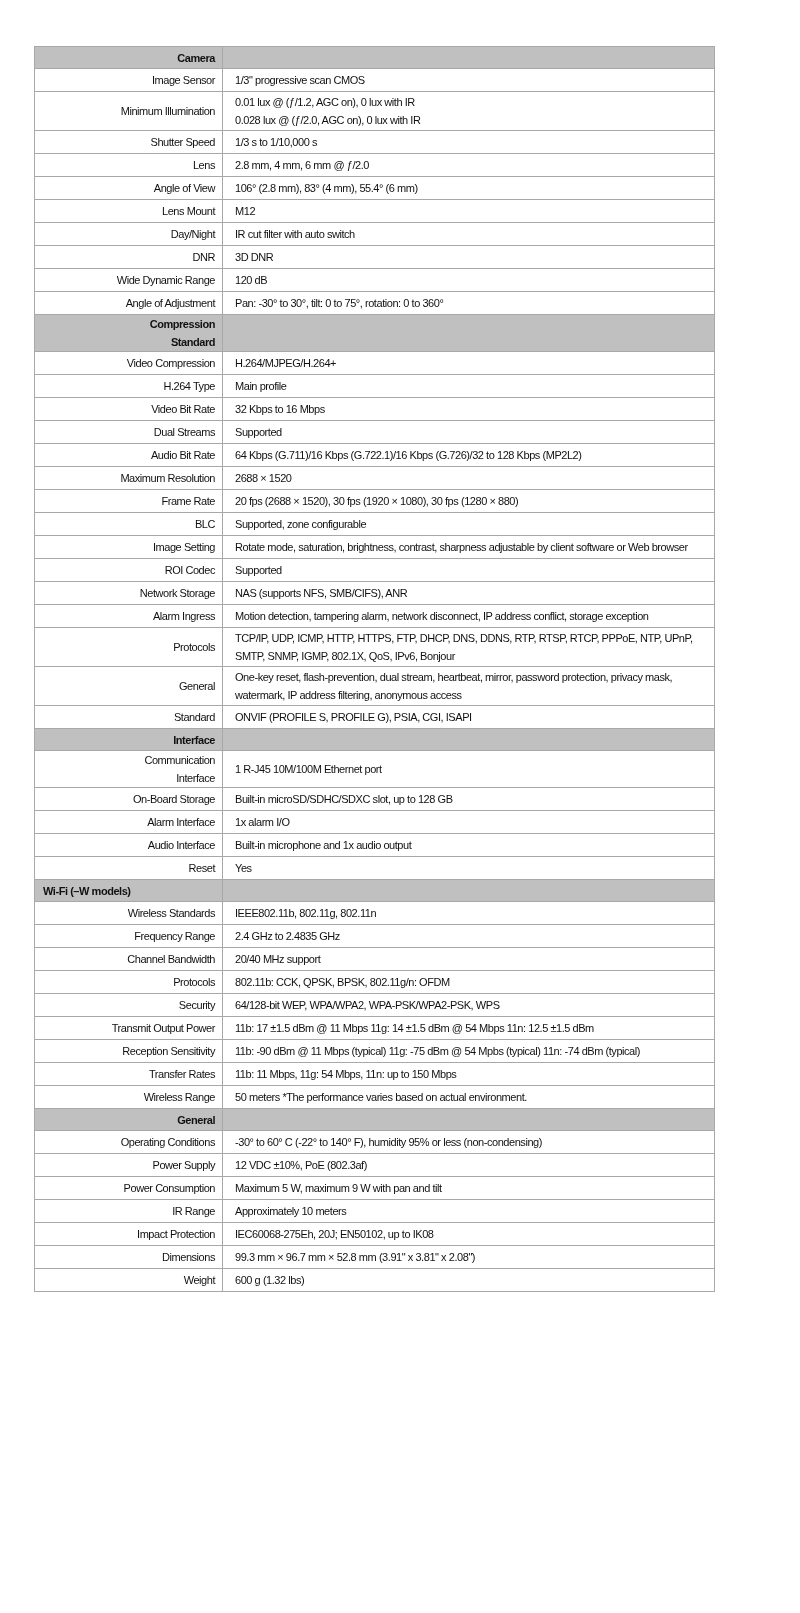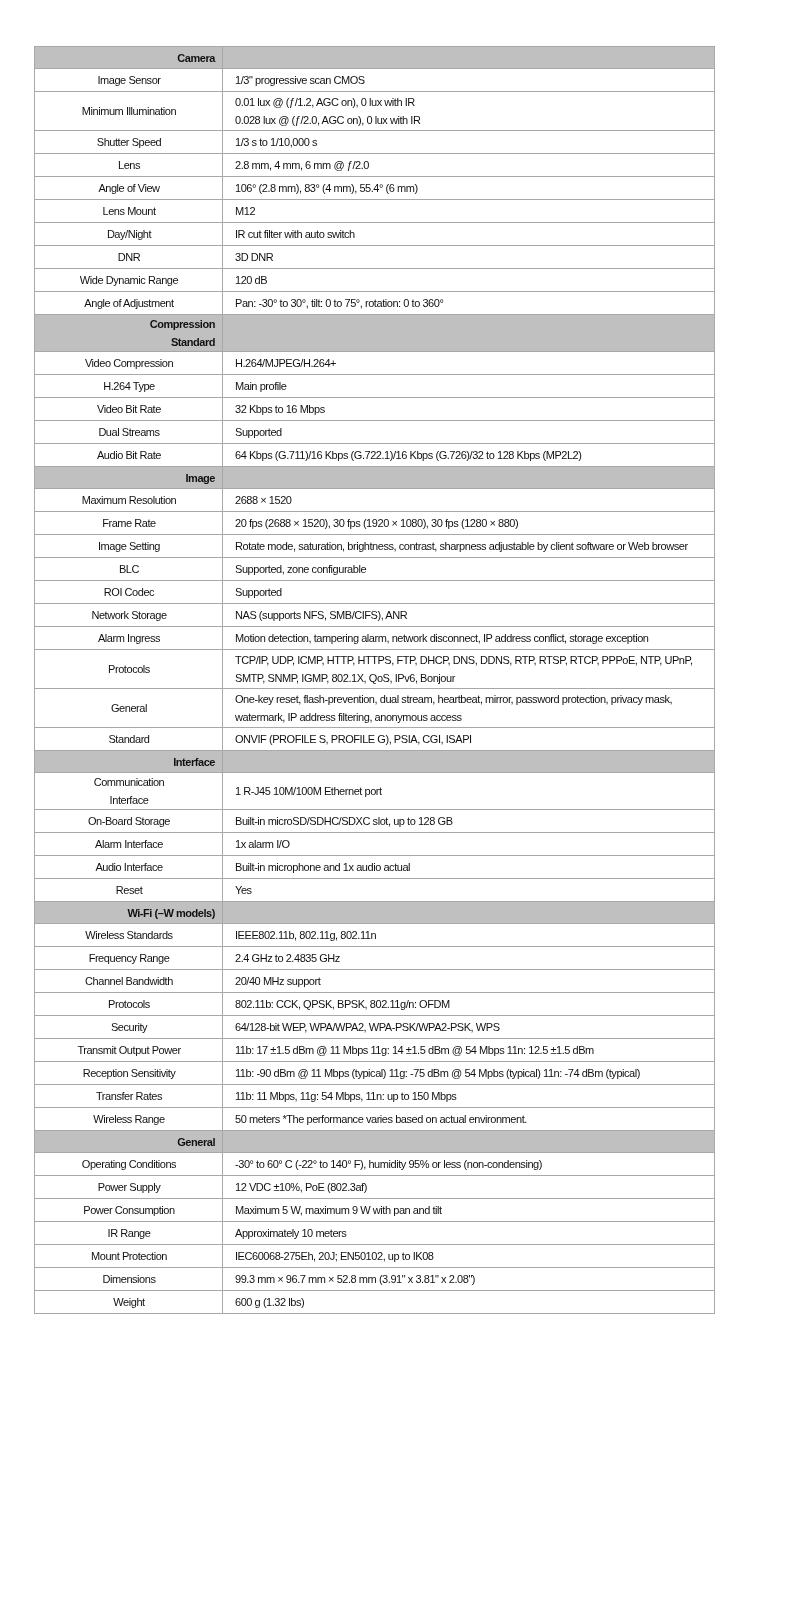--- a/index.html
+++ b/index.html
@@ -12,26 +12,26 @@
       letter-spacing: -0.45px;
       border: 1.5px solid #9a9a9a;
       margin-top: 22px;
     }
     .spec-table td {
       border: 1.5px solid #a8a8a8;
       padding: 0 6px 0 8px;
       line-height: 18px;
       vertical-align: middle;
     }
-    .spec-table td.label { width: 172px; text-align: center; padding-right: 7px; }
+    .spec-table td.label { width: 172px; text-align: right; padding-right: 7px; }
     .spec-table td.value { text-align: left; padding-left: 12px; padding-top: 1px; padding-bottom: 1px; }
     .spec-table tr.row td { height: 20px; }
     .spec-table tr.section td { background: #c0c0c0; font-weight: bold; height: 19px; }
     .spec-table tr.section td.label { text-align: right; }
-    .spec-table tr.section.left td.label { text-align: right; }
+    .spec-table tr.section.left td.label { text-align: left; }
   </style>
 </head>
 <body>
 
 <table class="spec-table">
   <tbody id="spec-body">
       <tr class="section">
         <td class="label">Camera</td>
         <td class="value"></td>
       </tr>
@@ -92,41 +92,37 @@
         <td class="value">32 Kbps to 16 Mbps</td>
       </tr>
       <tr class="row">
         <td class="label">Dual Streams</td>
         <td class="value">Supported</td>
       </tr>
       <tr class="row">
         <td class="label">Audio Bit Rate</td>
         <td class="value">64 Kbps (G.711)/16 Kbps (G.722.1)/16 Kbps (G.726)/32 to 128 Kbps (MP2L2)</td>
       </tr>
-      <tr class="section">
-        <td class="label">Image</td>
-        <td class="value"></td>
-      </tr>
       <tr class="row">
         <td class="label">Maximum Resolution</td>
         <td class="value">2688 × 1520</td>
       </tr>
       <tr class="row">
         <td class="label">Frame Rate</td>
         <td class="value">20 fps (2688 × 1520), 30 fps (1920 × 1080), 30 fps (1280 × 880)</td>
       </tr>
       <tr class="row">
+        <td class="label">BLC</td>
+        <td class="value">Supported, zone configurable</td>
+      </tr>
+      <tr class="row">
         <td class="label">Image Setting</td>
         <td class="value">Rotate mode, saturation, brightness, contrast, sharpness adjustable by client software or Web browser</td>
       </tr>
       <tr class="row">
-        <td class="label">BLC</td>
-        <td class="value">Supported, zone configurable</td>
-      </tr>
-      <tr class="row">
         <td class="label">ROI Codec</td>
         <td class="value">Supported</td>
       </tr>
       <tr class="row">
         <td class="label">Network Storage</td>
         <td class="value">NAS (supports NFS, SMB/CIFS), ANR</td>
       </tr>
       <tr class="row">
         <td class="label">Alarm Ingress</td>
         <td class="value">Motion detection, tampering alarm, network disconnect, IP address conflict, storage exception</td>
@@ -154,21 +150,21 @@
       <tr class="row">
         <td class="label">On-Board Storage</td>
         <td class="value">Built-in microSD/SDHC/SDXC slot, up to 128 GB</td>
       </tr>
       <tr class="row">
         <td class="label">Alarm Interface</td>
         <td class="value">1x alarm I/O</td>
       </tr>
       <tr class="row">
         <td class="label">Audio Interface</td>
-        <td class="value">Built-in microphone and 1x audio actual</td>
+        <td class="value">Built-in microphone and 1x audio output</td>
       </tr>
       <tr class="row">
         <td class="label">Reset</td>
         <td class="value">Yes</td>
       </tr>
       <tr class="section left">
         <td class="label">Wi-Fi (–W models)</td>
         <td class="value"></td>
       </tr>
       <tr class="row">
@@ -221,21 +217,21 @@
       </tr>
       <tr class="row">
         <td class="label">Power Consumption</td>
         <td class="value">Maximum 5 W, maximum 9 W with pan and tilt</td>
       </tr>
       <tr class="row">
         <td class="label">IR Range</td>
         <td class="value">Approximately 10 meters</td>
       </tr>
       <tr class="row">
-        <td class="label">Mount Protection</td>
+        <td class="label">Impact Protection</td>
         <td class="value">IEC60068-275Eh, 20J; EN50102, up to IK08</td>
       </tr>
       <tr class="row">
         <td class="label">Dimensions</td>
         <td class="value">99.3 mm × 96.7 mm × 52.8 mm (3.91" x 3.81" x 2.08")</td>
       </tr>
       <tr class="row">
         <td class="label">Weight</td>
         <td class="value">600 g (1.32 lbs)</td>
       </tr>

